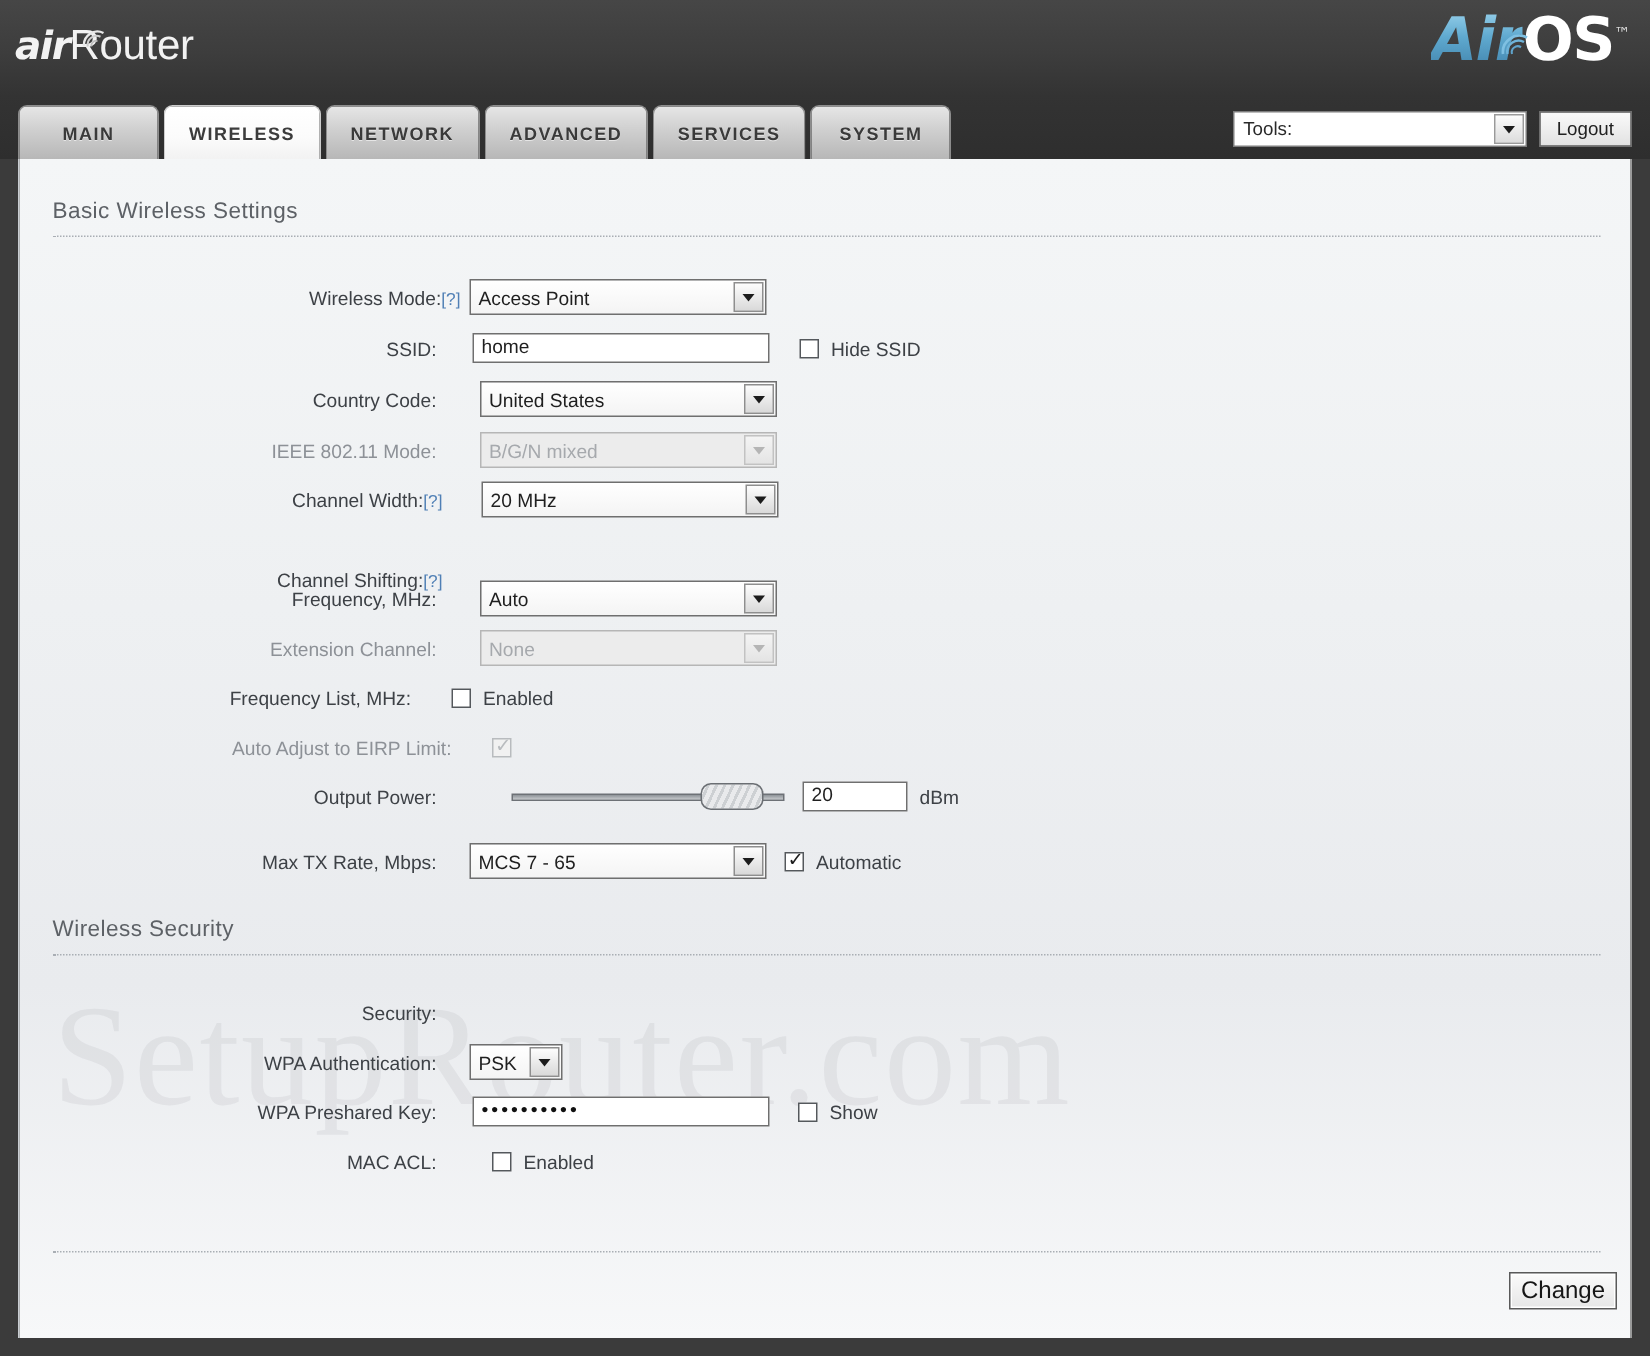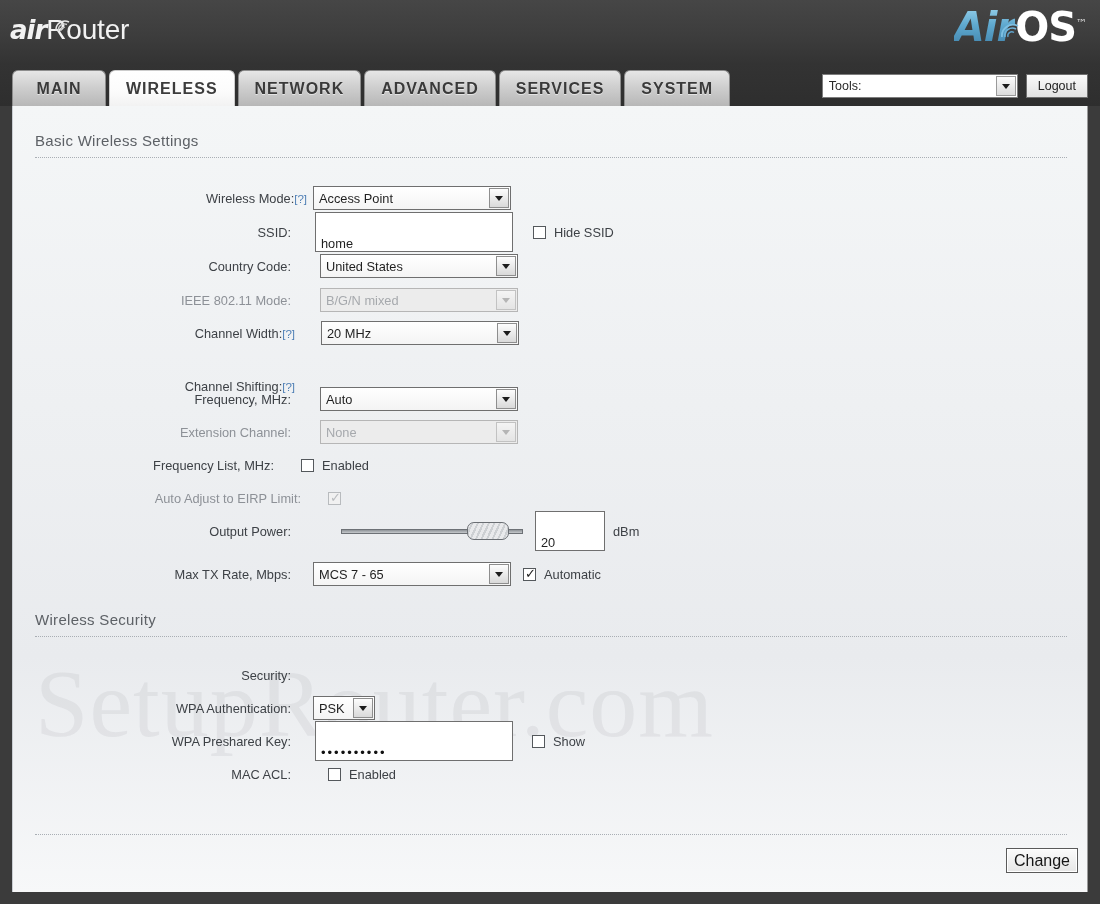--- a/index.html
+++ b/index.html
@@ -48,21 +48,21 @@
 
   
   .tabbar {
     position: absolute; left: 0; top: 64px; width: 1100px; height: 42px;
     background: linear-gradient(180deg,#333 0%,#2e2e2e 100%);
   }
   .tabs { position: absolute; left: 12px; top: 6px; display: flex; }
   .tab {
     height: 36px; min-width: 94px; padding: 0 16px;
     display: flex; align-items: center; justify-content: center;
-    font-size: 16px; font-weight: bold; letter-spacing: 1px;
+    font-size: 12px; font-weight: bold; letter-spacing: 1px;
     color: #3a3a3a;
     background: linear-gradient(180deg,#e6e6e6 0%, #cfcfcf 45%, #b7b7b7 100%);
     border-radius: 6px 6px 0 0;
     border: 1px solid #8d8d8d; border-bottom: none;
     margin-right: 3px;
     text-shadow: 0 1px 0 rgba(255,255,255,0.55);
   }
   .tab.active {
     background: linear-gradient(180deg,#ffffff 0%, #fbfbfb 60%, #f2f2f2 100%);
     color: #3c3c3c; border-color: #cccccc;
@@ -141,23 +141,23 @@
   .sel.disabled .arrowbox {
     background: linear-gradient(180deg,#f4f4f4,#e4e4e4); border-color: #c2c2c2;
   }
   .caret {
     width: 0; height: 0; border-left: 4px solid transparent;
     border-right: 4px solid transparent; border-top: 5px solid #1c1c1c;
   }
   .caret.dim { border-top-color: #b5b5b5; }
 
   .txt {
-    height: 40px; background: #ffffff; border: 1px solid #6f6f6f;
+    height: 20px; background: #ffffff; border: 1px solid #6f6f6f;
     font-size: 12.8px; color: #1f1f1f;
-    display: flex; align-items: flex-end; padding-left: 5px;
+    display: flex; align-items: flex-start; padding-left: 5px;
   }
   .dots { letter-spacing: 2px; font-size: 13px; color: #111; }
 
   .cbrow { display: flex; align-items: center; }
   .cb {
     width: 13px; height: 13px; background: #ffffff;
     border: 1px solid #54585c; position: relative; flex: none;
   }
   .cb.dim { border-color: #b8bbbe; background: #f1f1f1; }
   .cb .tick {

